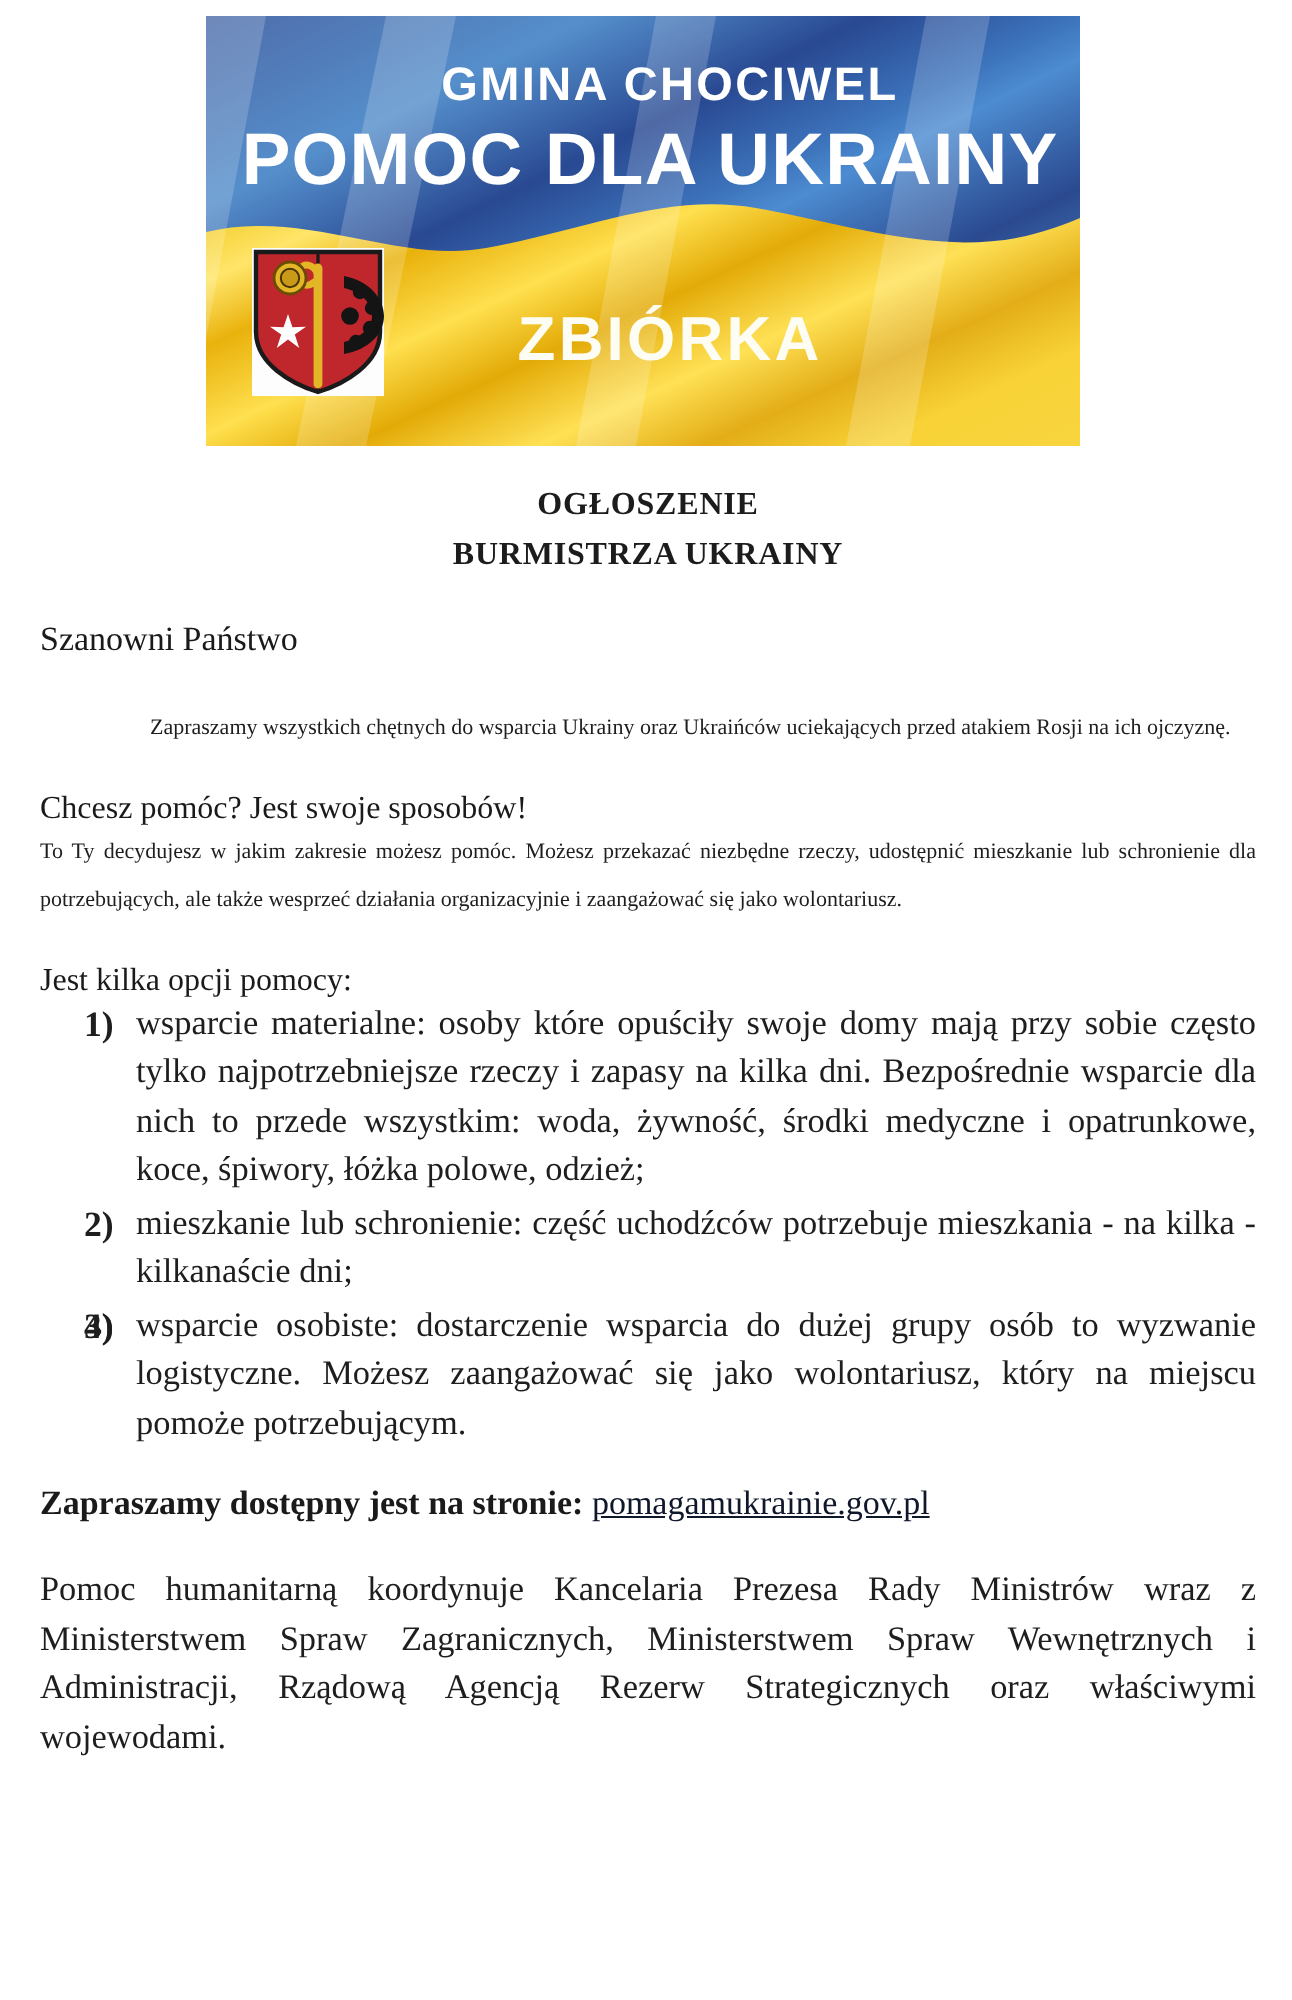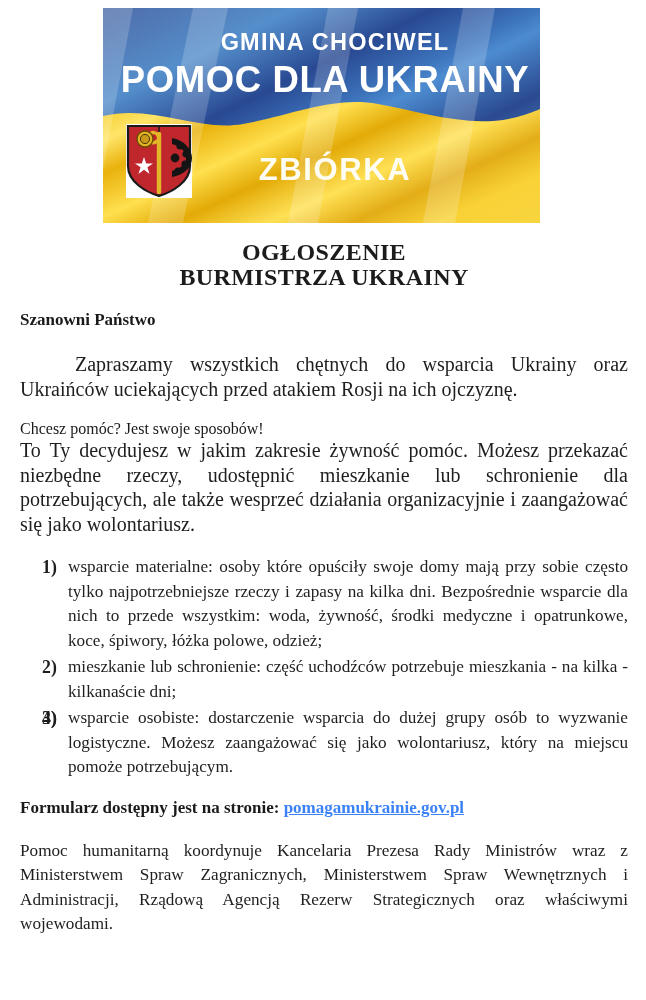--- a/index.html
+++ b/index.html
@@ -33,37 +33,37 @@
     left: 0;
     top: 240px;
     width: 646px;
     padding: 0 18px 0 20px;
     box-sizing: border-box;
   }
 
   .title-block {
     text-align: center;
     font-weight: bold;
-    font-size: 24px;
+    font-size: 16px;
     line-height: 25px;
     letter-spacing: 0.4px;
     margin: 0 0 18px 0;
     color: #1c1c1c;
   }
   .title-line { display: block; }
 
   .lead-bold {
-    font-weight: bold;
+    font-weight: normal;
     font-size: 17px;
     line-height: 24px;
     margin: 0 0 20px 0;
   }
 
   p.para {
-    font-size: 20px;
+    font-size: 11px;
     line-height: 24.5px;
     text-align: justify;
     margin: 0 0 19px 0;
     color: #1e1e1e;
   }
   p.para.indent { text-indent: 55px; }
 
   ol.help-list {
     list-style: none;
     margin: 0 0 16px 0;
@@ -86,23 +86,23 @@
     font-size: 17.8px;
   }
 
   .form-line {
     font-weight: bold;
     font-size: 17px;
     line-height: 24px;
     margin: 4px 0 19px 0;
   }
   .form-line a {
-    color: #3b82f6;
+    color: #0f172a;
     text-decoration: underline;
-    font-weight: bold;
+    font-weight: normal;
   }
 
   .footer-para {
     font-size: 17.2px;
     line-height: 24.5px;
     text-align: justify;
     margin: 0;
     color: #1e1e1e;
   }
 </style>
@@ -205,41 +205,42 @@
     <span class="title-line">BURMISTRZA UKRAINY</span>
   </div>
 
   <div class="lead-bold">Szanowni Państwo</div>
 
   <p class="para indent">Zapraszamy wszystkich chętnych do wsparcia Ukrainy oraz Ukraińców uciekających przed atakiem Rosji na ich ojczyznę.</p>
 
 
   <div class="bold-head">Chcesz pomóc? Jest swoje sposobów!</div>
 
-  <p class="para">To Ty decydujesz w jakim zakresie żywność pomóc. Możesz przekazać niezbędne rzeczy, udostępnić mieszkanie lub schronienie dla potrzebujących, ale także wesprzeć działania organizacyjnie i zaangażować się jako wolontariusz.</p>
-
+  <p class="para">To Ty decydujesz w jakim zakresie możesz pomóc. Możesz przekazać niezbędne rzeczy, udostępnić mieszkanie lub schronienie dla potrzebujących, ale także wesprzeć działania organizacyjnie i zaangażować się jako wolontariusz.</p>
+
+  <div class="bold-head">Jest kilka opcji pomocy:</div>
 
   <ol class="help-list">
     <li>
       <span class="marker">1)</span>
       <span>wsparcie materialne: osoby które opuściły swoje domy mają przy sobie często tylko najpotrzebniejsze rzeczy i zapasy na kilka dni. Bezpośrednie wsparcie dla nich to przede wszystkim: woda, żywność, środki medyczne i opatrunkowe, koce, śpiwory, łóżka polowe, odzież;</span>
     </li>
     <li>
       <span class="marker">2)</span>
       <span>mieszkanie lub schronienie: część uchodźców potrzebuje mieszkania - na kilka - kilkanaście dni;</span>
     </li>
     <li>
       <span class="marker">3)</span>
     </li>
     <li>
       <span class="marker">4)</span>
       <span>wsparcie osobiste: dostarczenie wsparcia do dużej grupy osób to wyzwanie logistyczne. Możesz zaangażować się jako wolontariusz, który na miejscu pomoże potrzebującym.</span>
     </li>
   </ol>
 
   <div class="form-line">
-    <span>Formularz dostępny jest na stronie:</span>
+    <span>Zapraszamy dostępny jest na stronie:</span>
     <a href="#">pomagamukrainie.gov.pl</a>
   </div>
 
   <p class="footer-para">Pomoc humanitarną koordynuje Kancelaria Prezesa Rady Ministrów wraz z Ministerstwem Spraw Zagranicznych, Ministerstwem Spraw Wewnętrznych i Administracji, Rządową Agencją Rezerw Strategicznych oraz właściwymi wojewodami.</p>
 
 </div>
 
 </body></html>

